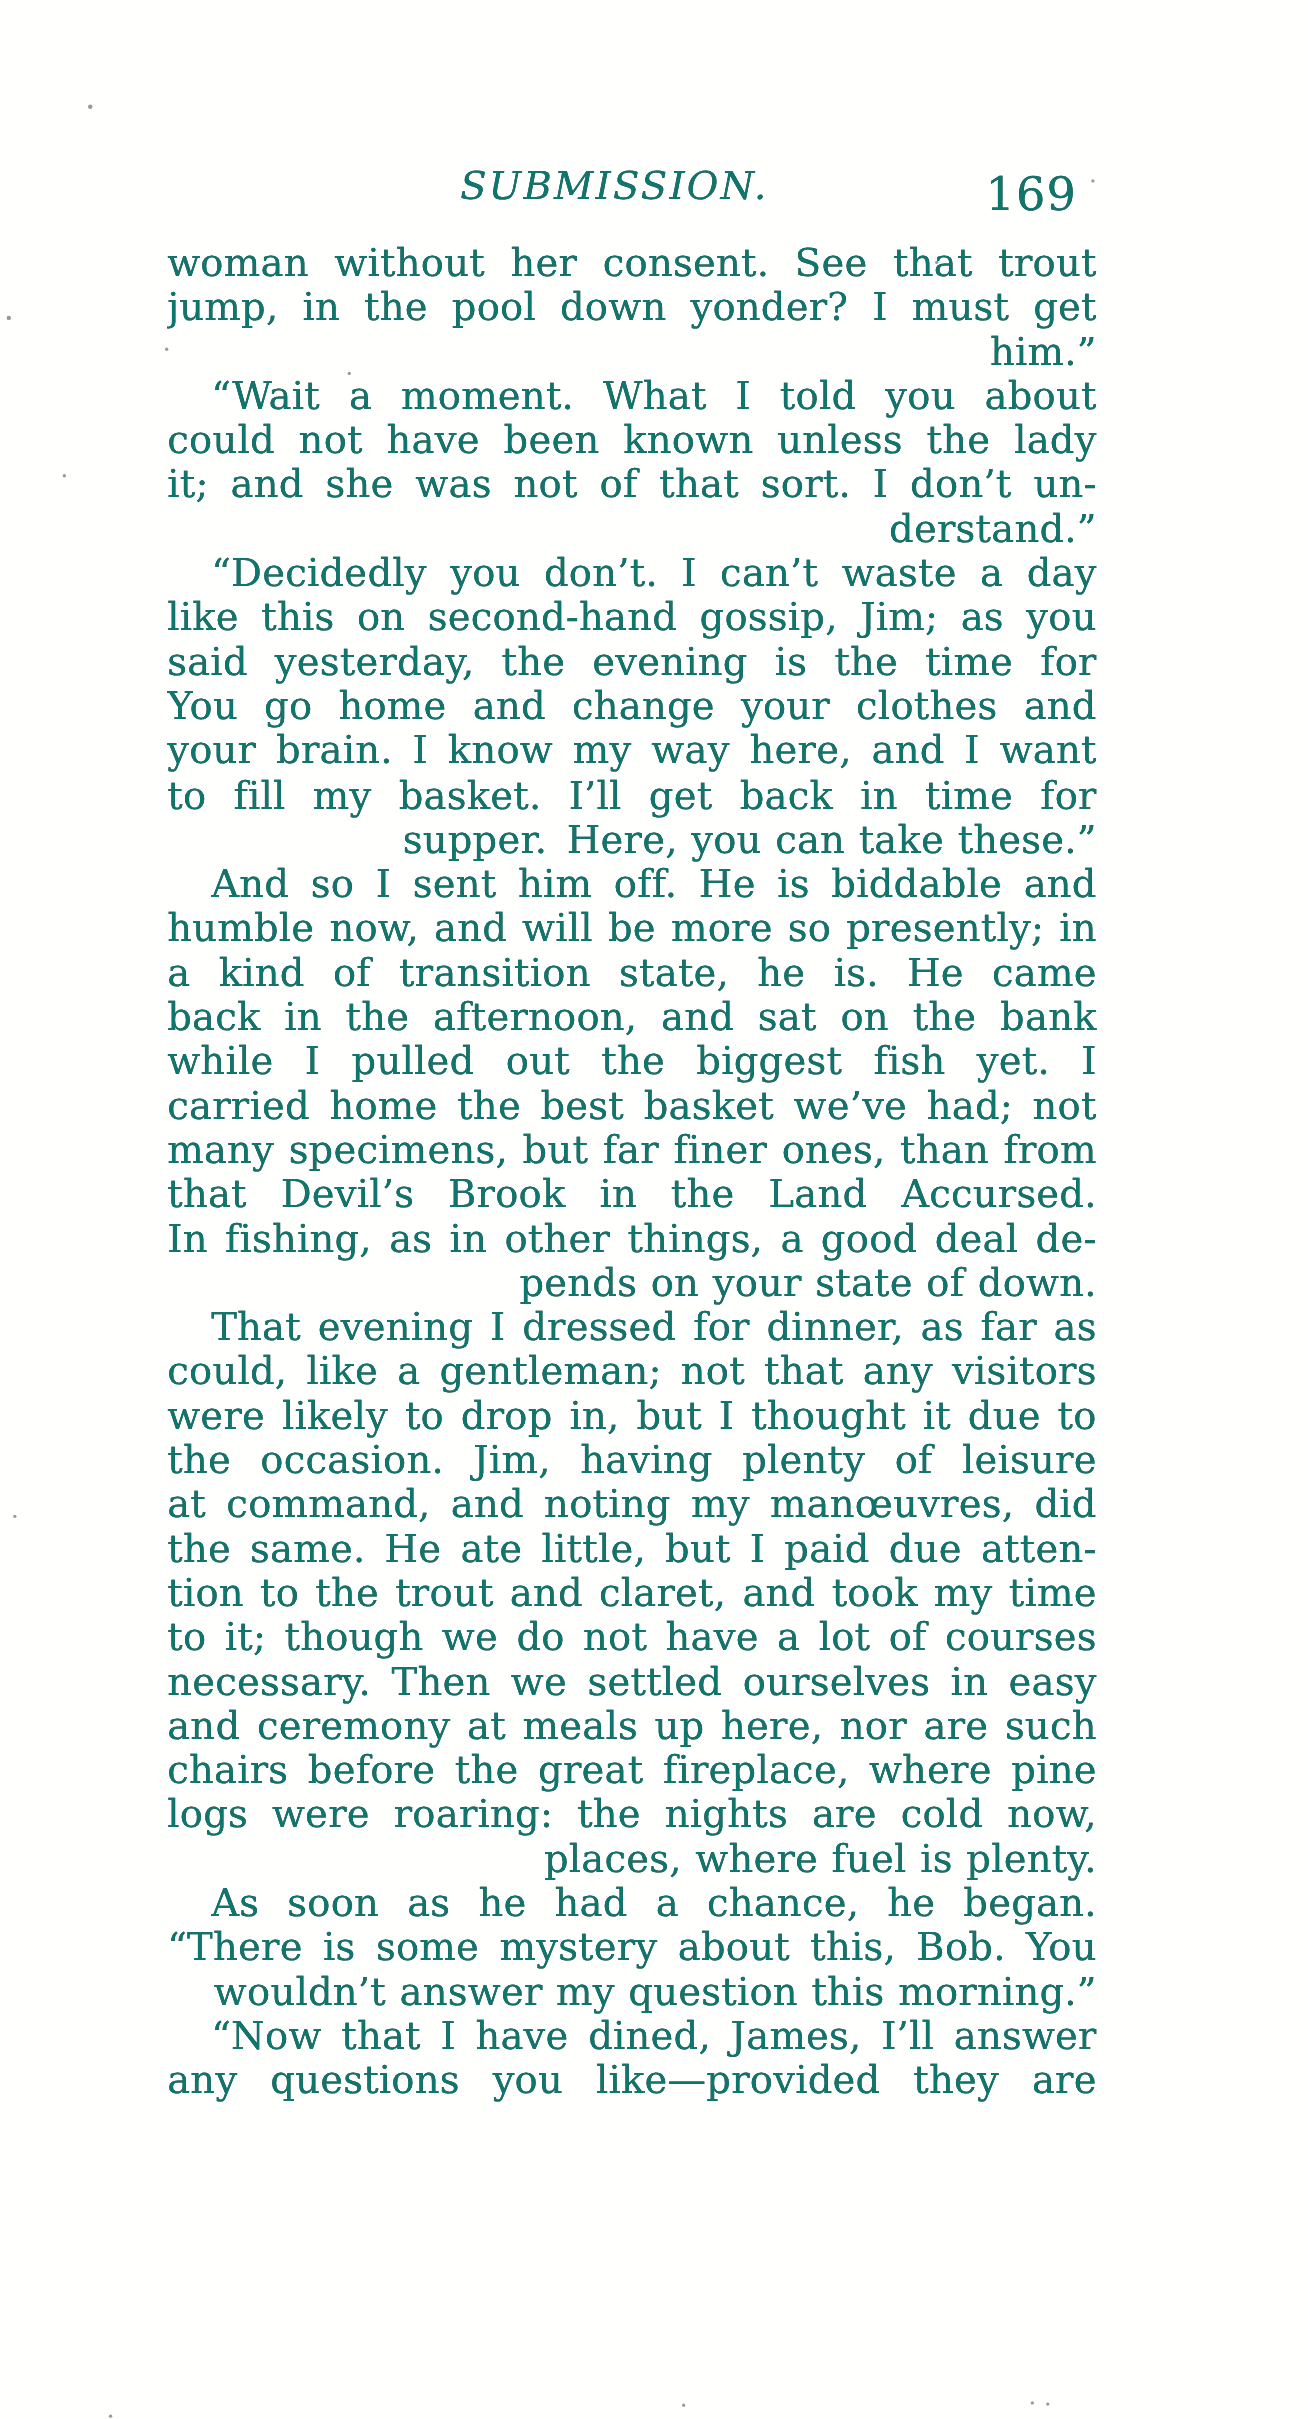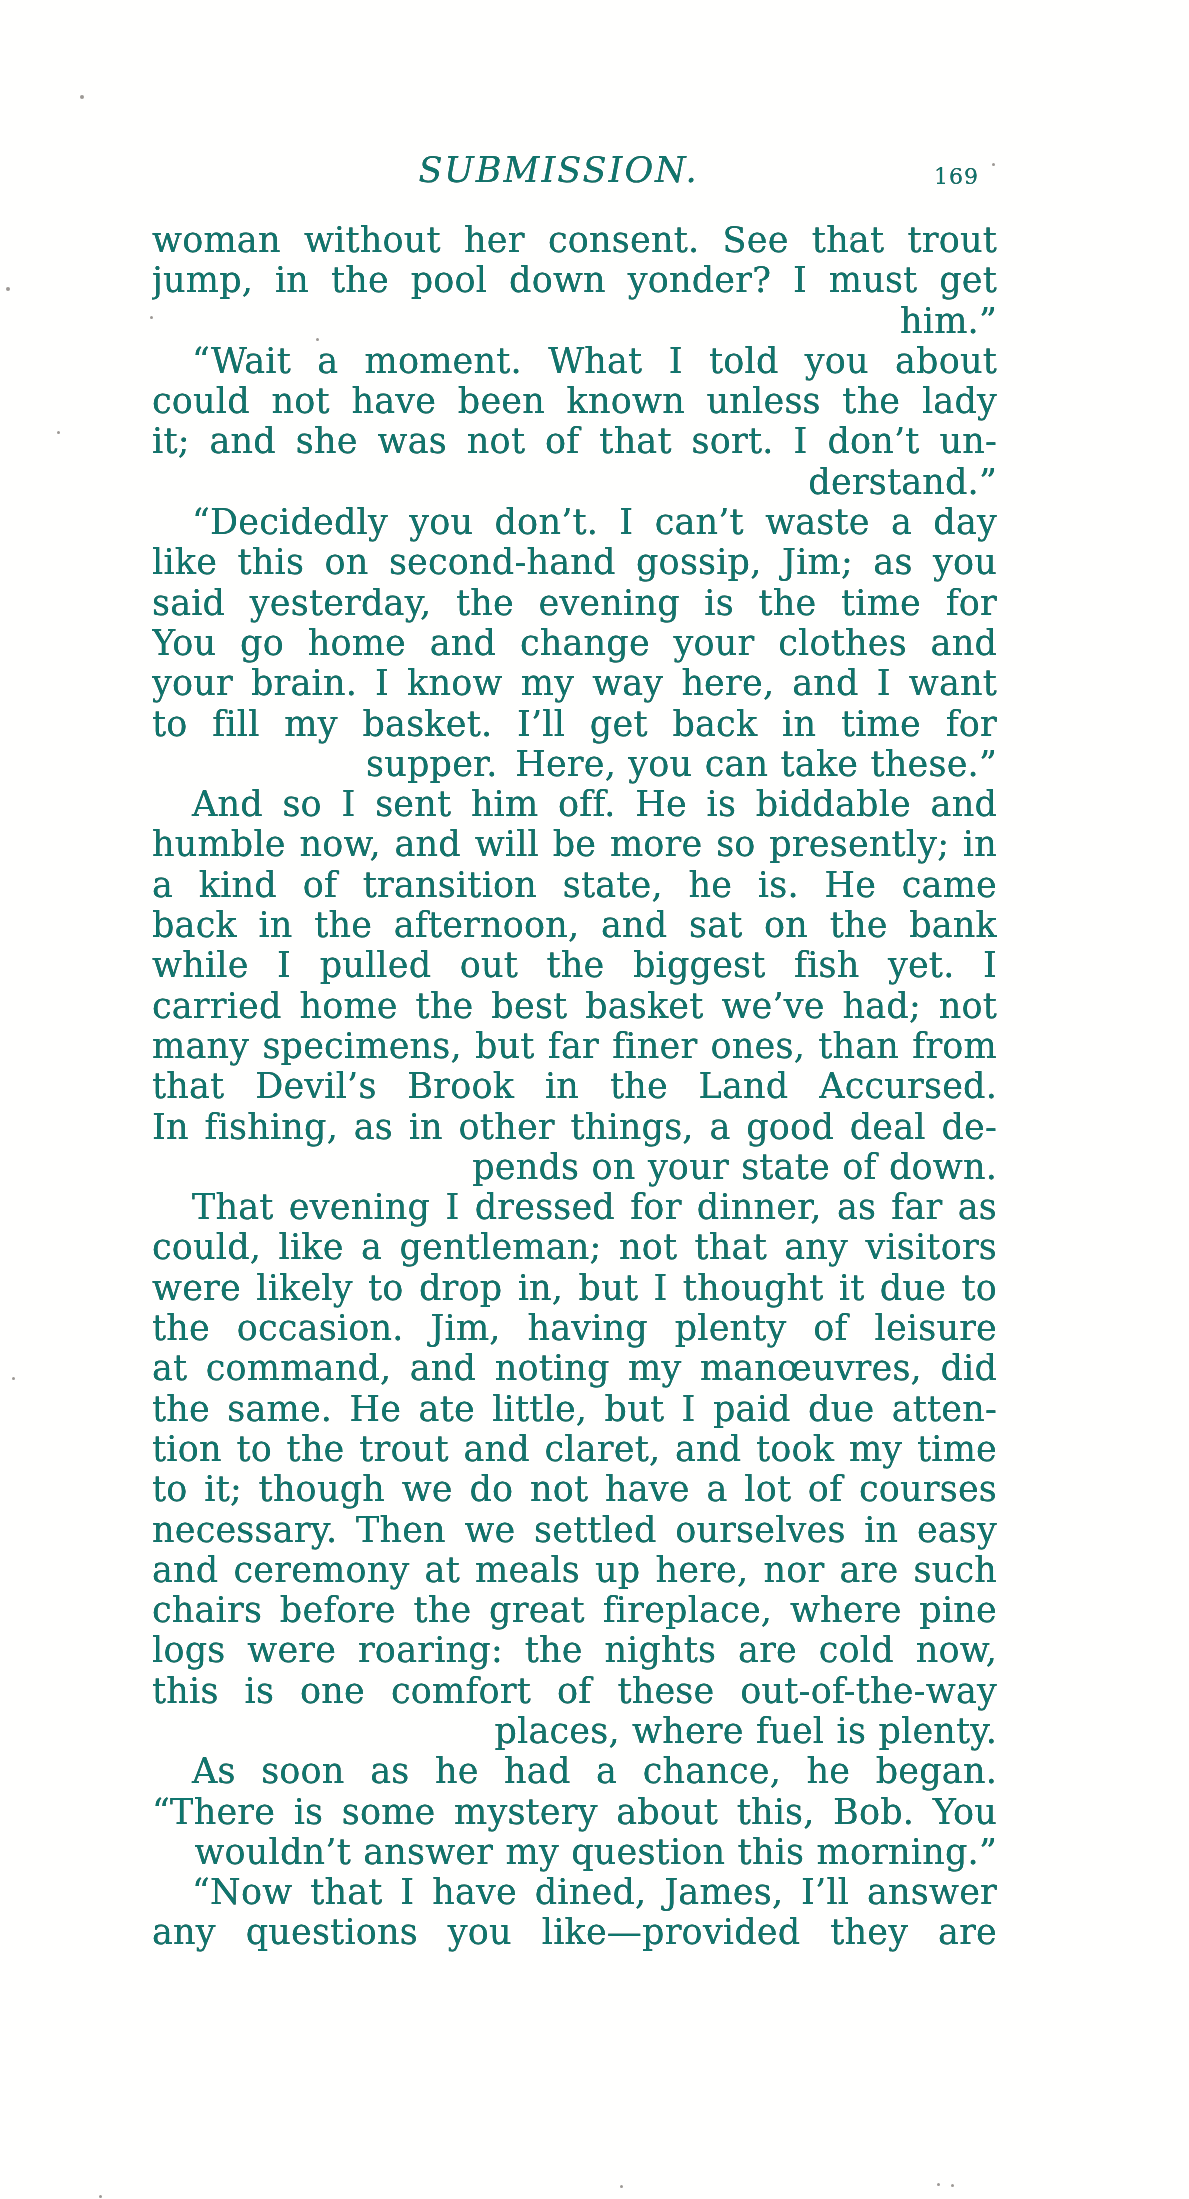--- a/index.html
+++ b/index.html
@@ -25,21 +25,21 @@
     position: absolute; left: 0; right: 0; top: 0;
     text-align: center;
     font-style: italic;
     font-size: 35px;
     letter-spacing: 2px;
     line-height: 40px;
     text-shadow: 0 0 0.6px rgba(25,18,12,0.85);
   }
   .head-page {
     position: absolute; right: 2px; top: 7px;
-    font-size: 22px;
+    font-size: 42px;
     letter-spacing: 1px;
     line-height: 40px;
     text-shadow: 0 0 0.6px rgba(25,18,12,0.85);
   }
   
   .body-text {
     position: absolute;
     left: 152px; top: 220px;
     width: 845px;
     font-size: 35px;
@@ -118,21 +118,20 @@
         <div class="line j">were likely to drop in, but I thought it due to</div>
         <div class="line j">the occasion.  Jim, having plenty of leisure</div>
         <div class="line j">at command, and noting my manœuvres, did</div>
         <div class="line j">the same.  He ate little, but I paid due atten-</div>
         <div class="line j">tion to the trout and claret, and took my time</div>
         <div class="line j">to it; though we do not have a lot of courses</div>
         <div class="line j">necessary.  Then we settled ourselves in easy</div>
         <div class="line j">and ceremony at meals up here, nor are such</div>
         <div class="line j">chairs before the great fireplace, where pine</div>
         <div class="line j">logs were roaring: the nights are cold now, and</div>
-        <div class="line j">this is one comfort of these out-of-the-way</div>
         <div class="line">places, where fuel is plenty.</div>
       </div>
       <div class="paragraph">
         <div class="line j indent">As soon as he had a chance, he began.</div>
         <div class="line j">“There is some mystery about this, Bob.  You</div>
         <div class="line">wouldn’t answer my question this morning.”</div>
       </div>
       <div class="paragraph">
         <div class="line j indent">“Now that I have dined, James, I’ll answer</div>
         <div class="line j">any questions you like—provided they are such</div>

